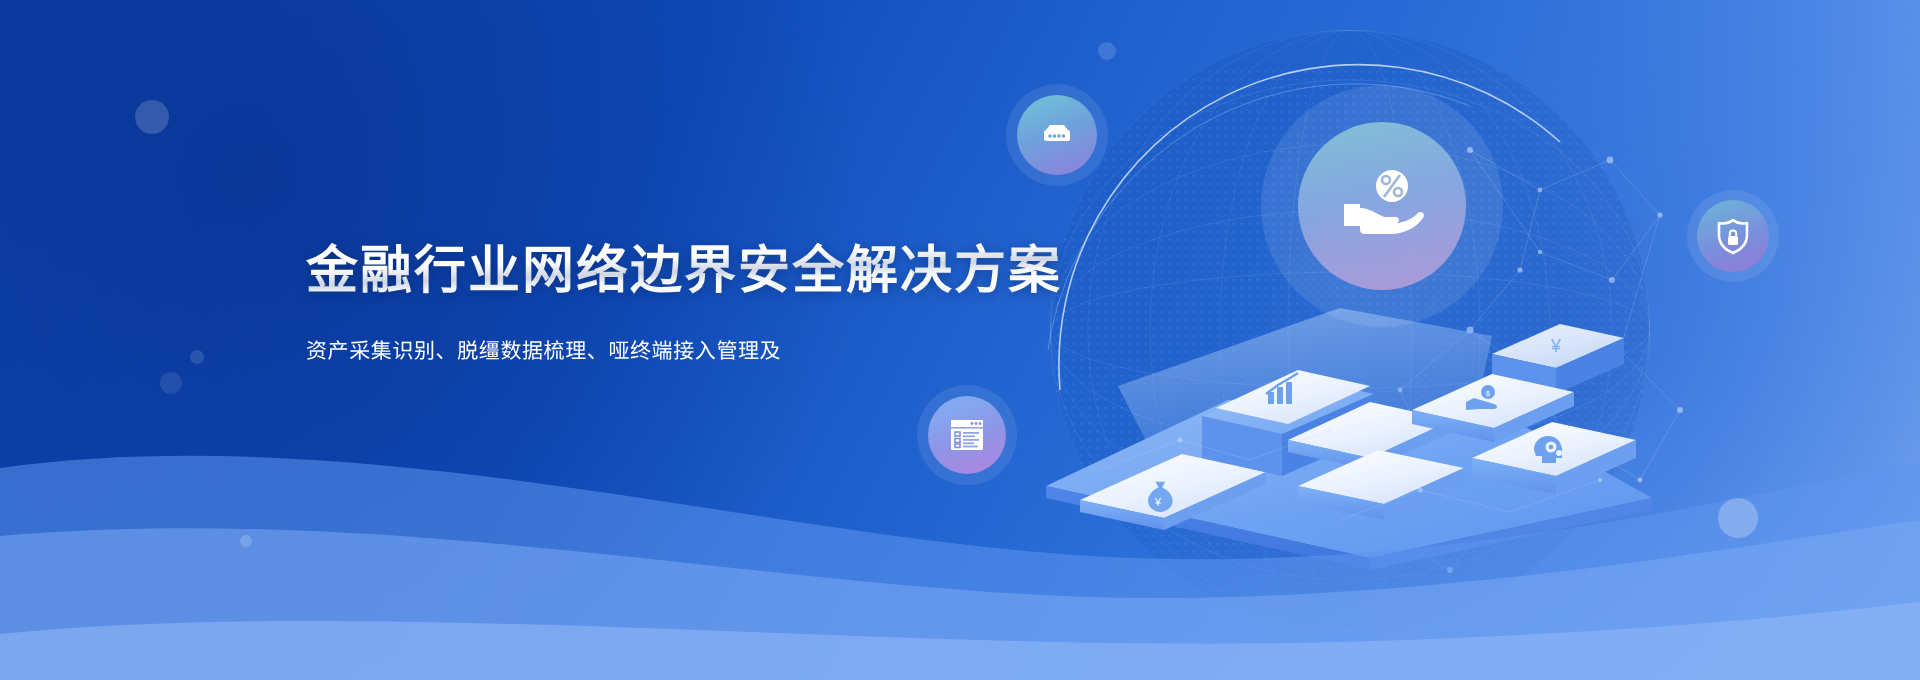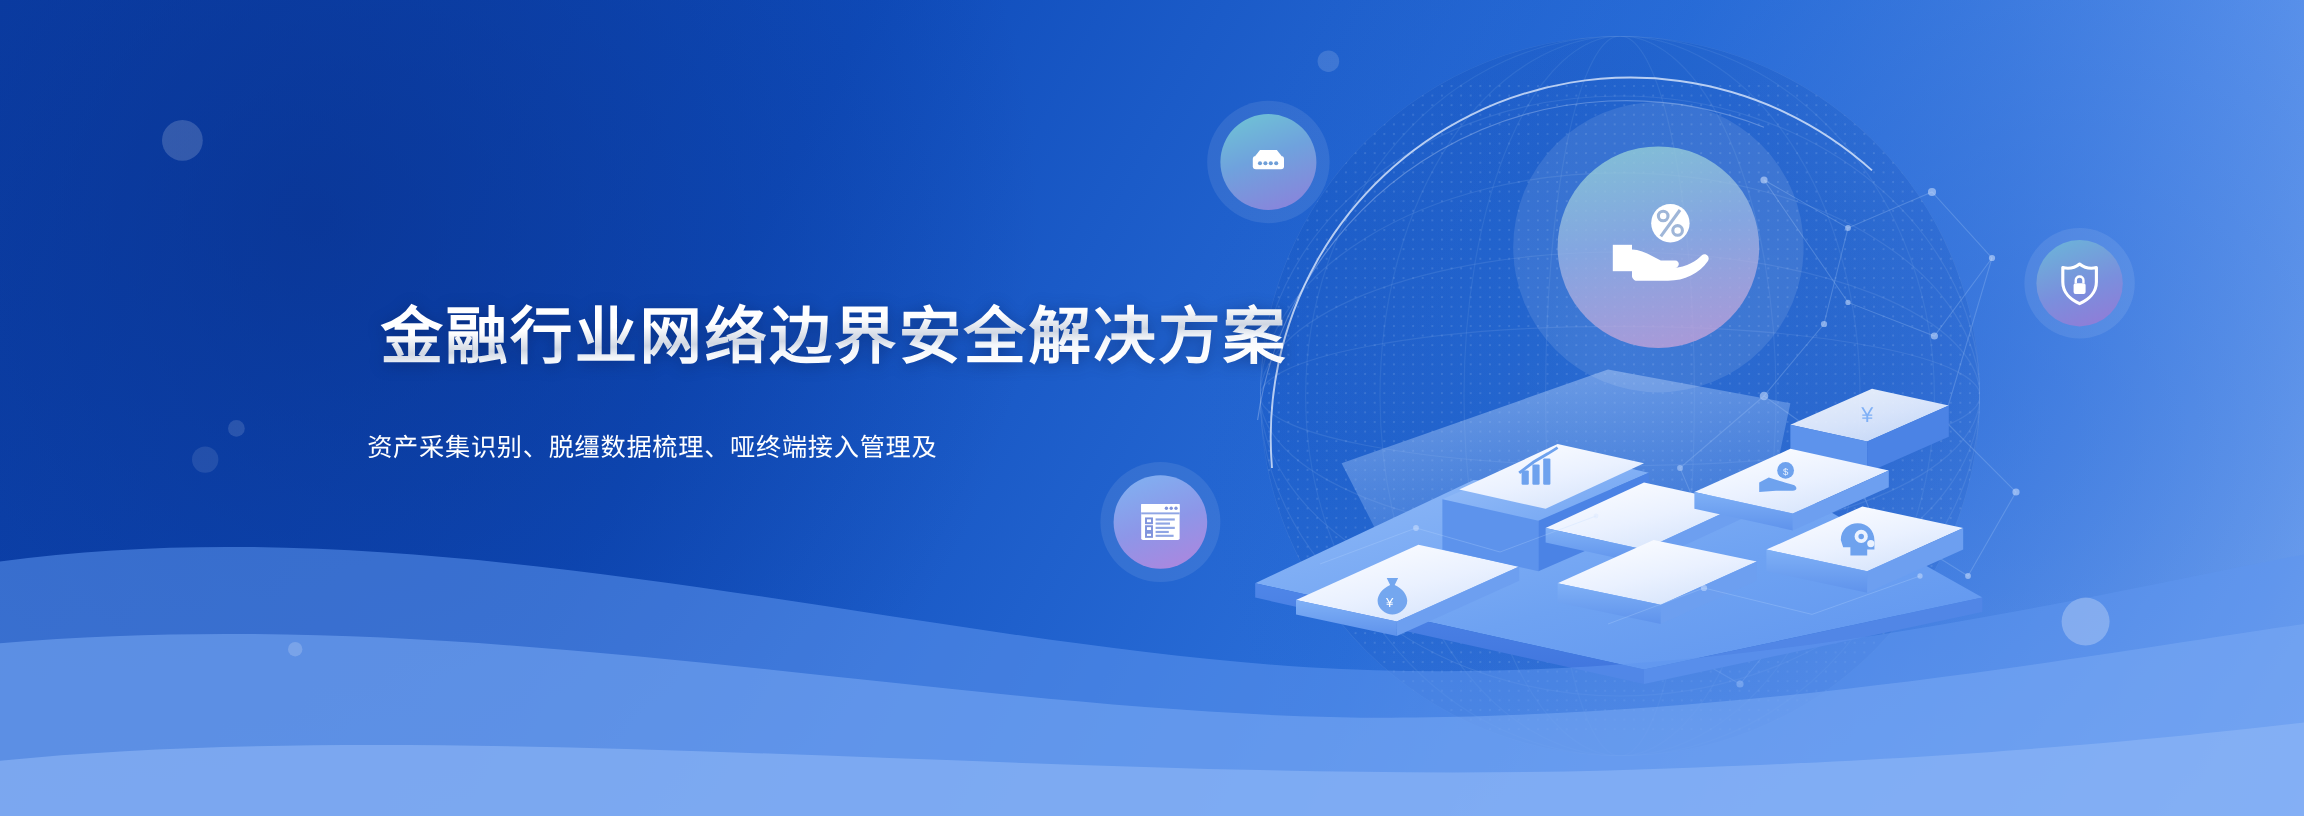--- a/index.html
+++ b/index.html
@@ -63,35 +63,35 @@
   }
 
   
   .copy {
     position: absolute;
     left: 306px;
     top: 238px;
     width: 780px;
   }
   .headline {
-    margin: 11px;
+    margin: 0;
     font-size: 52px;
     line-height: 64px;
     font-weight: 700;
     letter-spacing: 2px;
     white-space: nowrap;
     background: linear-gradient(178deg, #ffffff 0%, #ffffff 34%, #cfd6e2 52%, #f4f7fb 62%, #ffffff 78%, #e8edf5 100%);
     -webkit-background-clip: text;
     background-clip: text;
     color: transparent;
     -webkit-text-fill-color: transparent;
     filter: drop-shadow(0 2px 6px rgba(4,28,86,0.45));
   }
   .subline {
-    margin: 42px 0 0 0;
+    margin: 30px 0 0 0;
     font-size: 21px;
     line-height: 37px;
     font-weight: 400;
     color: #ffffff;
     letter-spacing: 0.6px;
     max-width: 520px;
   }
   .subline span { display: block; }
 
   

